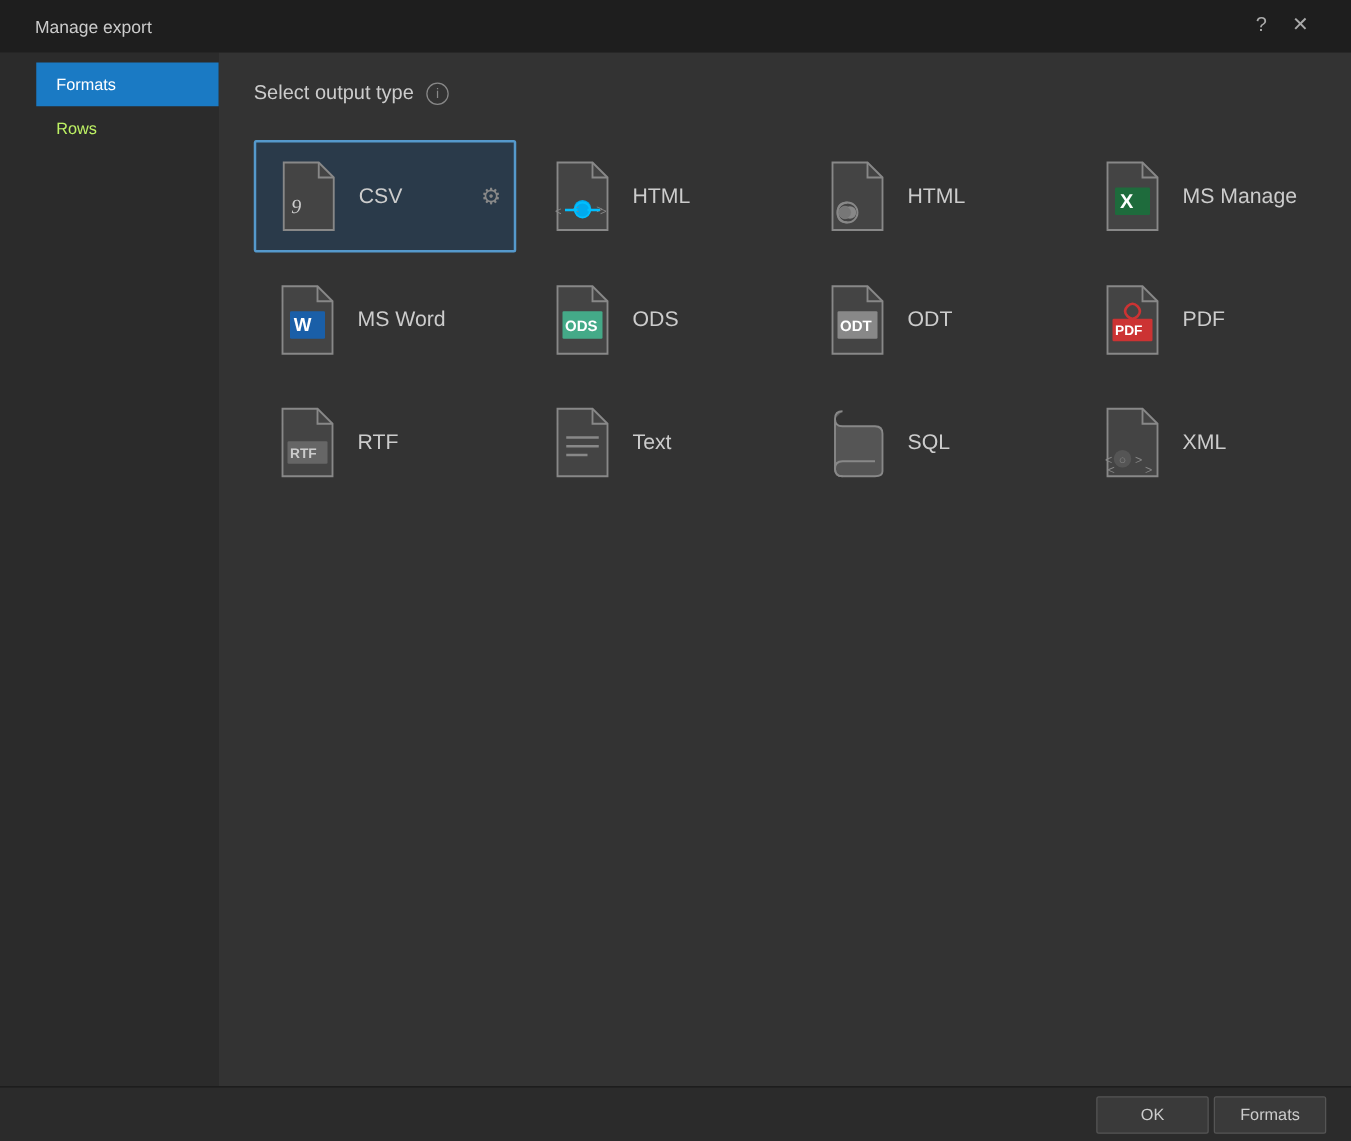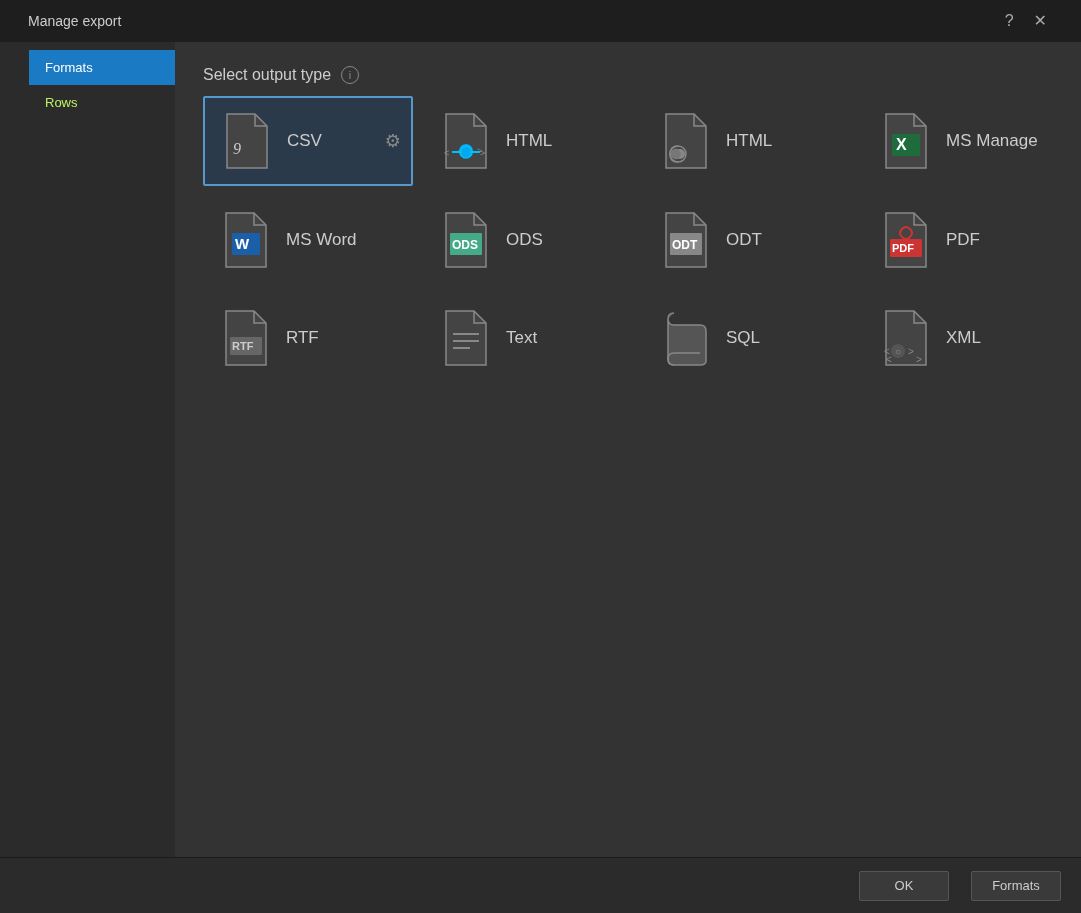--- a/index.html
+++ b/index.html
@@ -73,21 +73,21 @@
     .main-area {
       flex: 1;
       background: #333333;
       padding: 24px 28px;
       overflow-y: auto;
     }
     .main-header {
       display: flex;
       align-items: center;
       gap: 10px;
-      margin-bottom: 12px;
+      margin-bottom: 28px;
     }
     .main-title {
       color: #cccccc;
       font-size: 16px;
       font-weight: 400;
     }
     .info-icon {
       width: 18px;
       height: 18px;
       border-radius: 50%;
@@ -141,26 +141,26 @@
     .gear-icon {
       position: absolute;
       right: 10px;
       top: 50%;
       transform: translateY(-50%);
       color: #888888;
       font-size: 18px;
     }
     .dialog-footer {
       background: #2b2b2b;
-      height: 56px;
+      height: 44px;
       display: flex;
       align-items: center;
       justify-content: flex-end;
       padding: 0 20px;
-      gap: 22px;
+      gap: 4px;
       flex-shrink: 0;
       border-top: 1px solid #1a1a1a;
     }
     .footer-btn {
       min-width: 90px;
       height: 30px;
       padding: 0 18px;
       font-size: 13px;
       cursor: pointer;
       border-radius: 2px;

